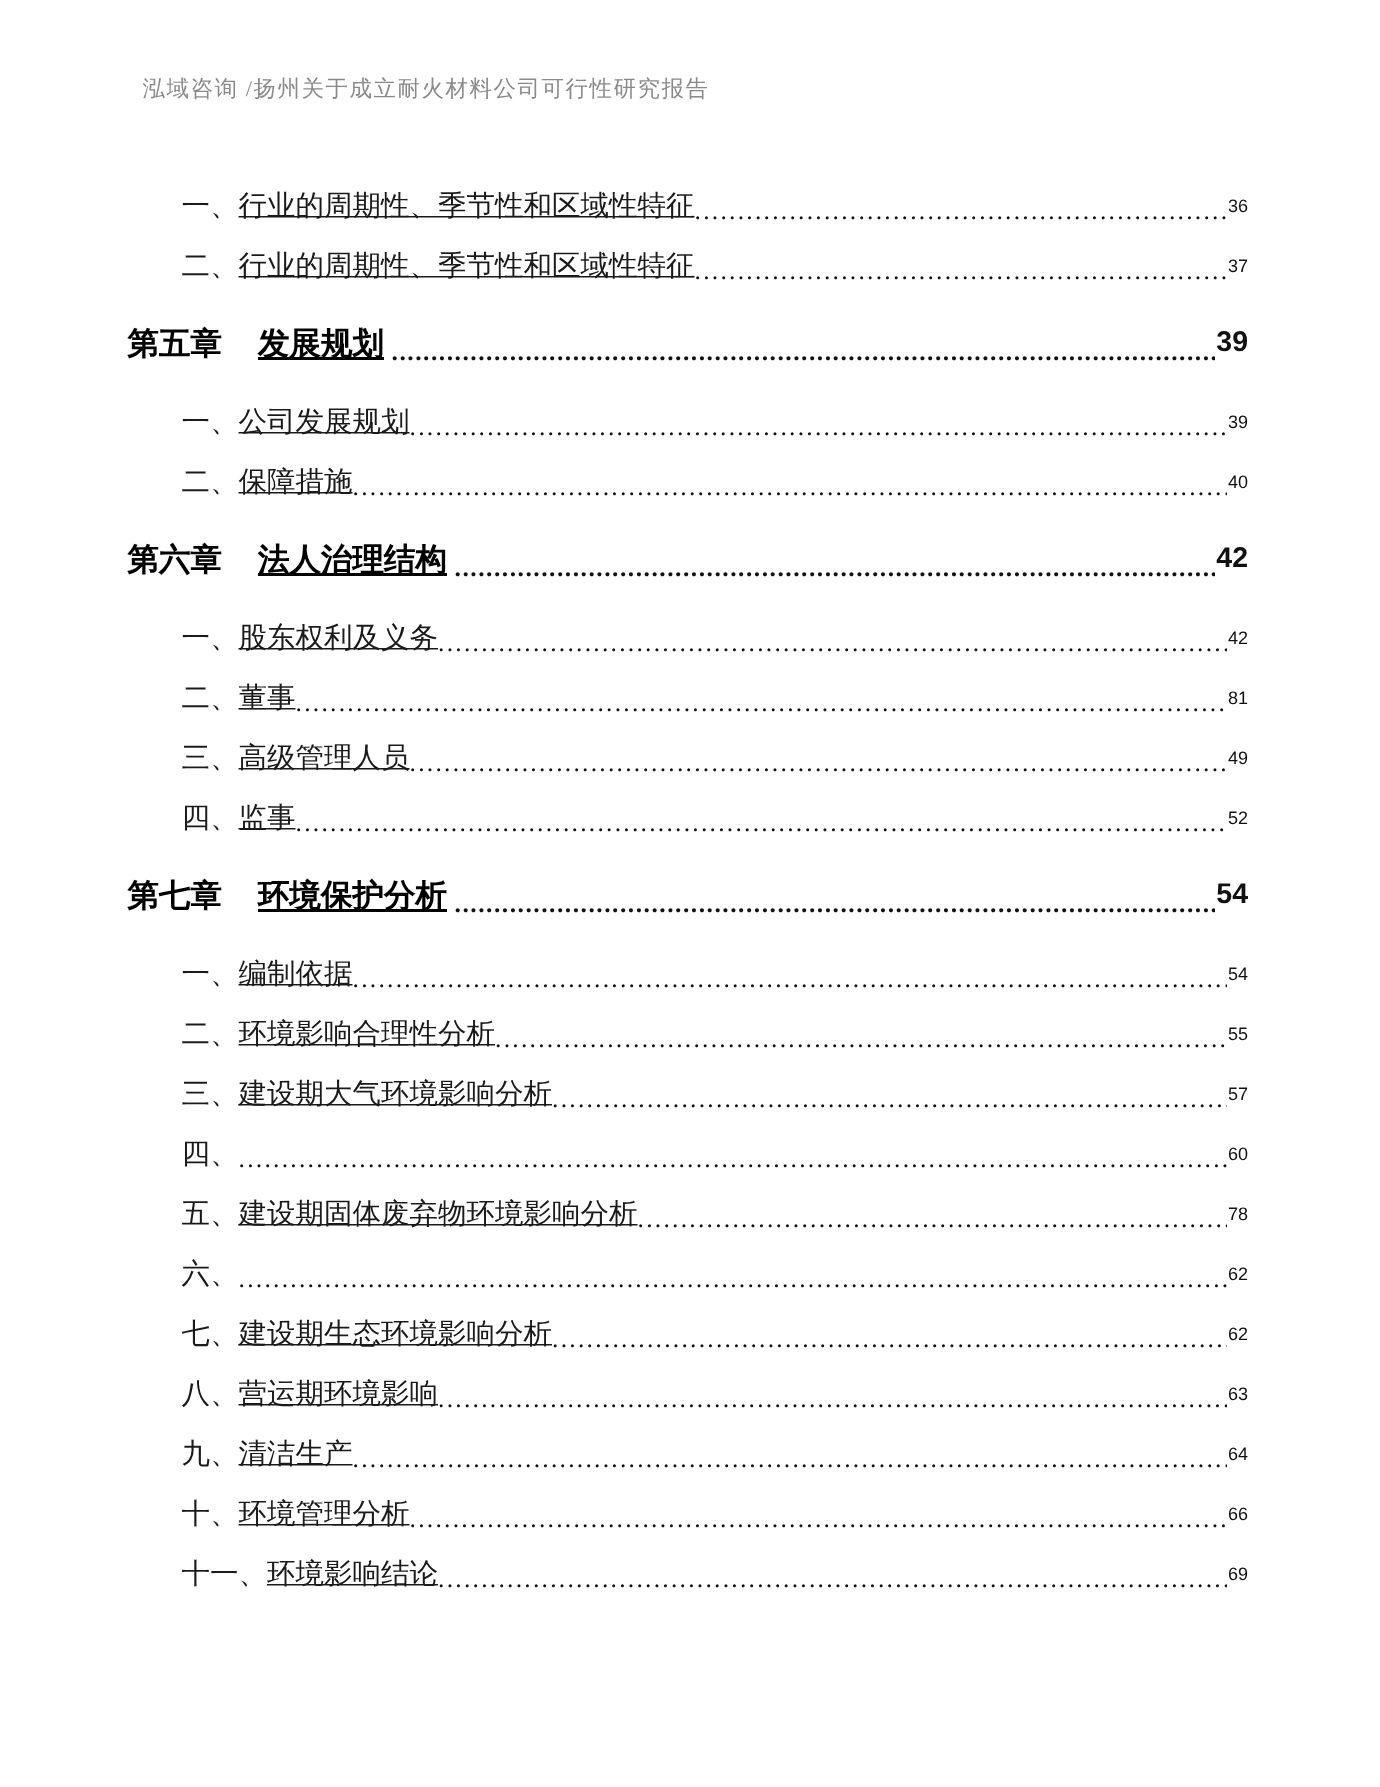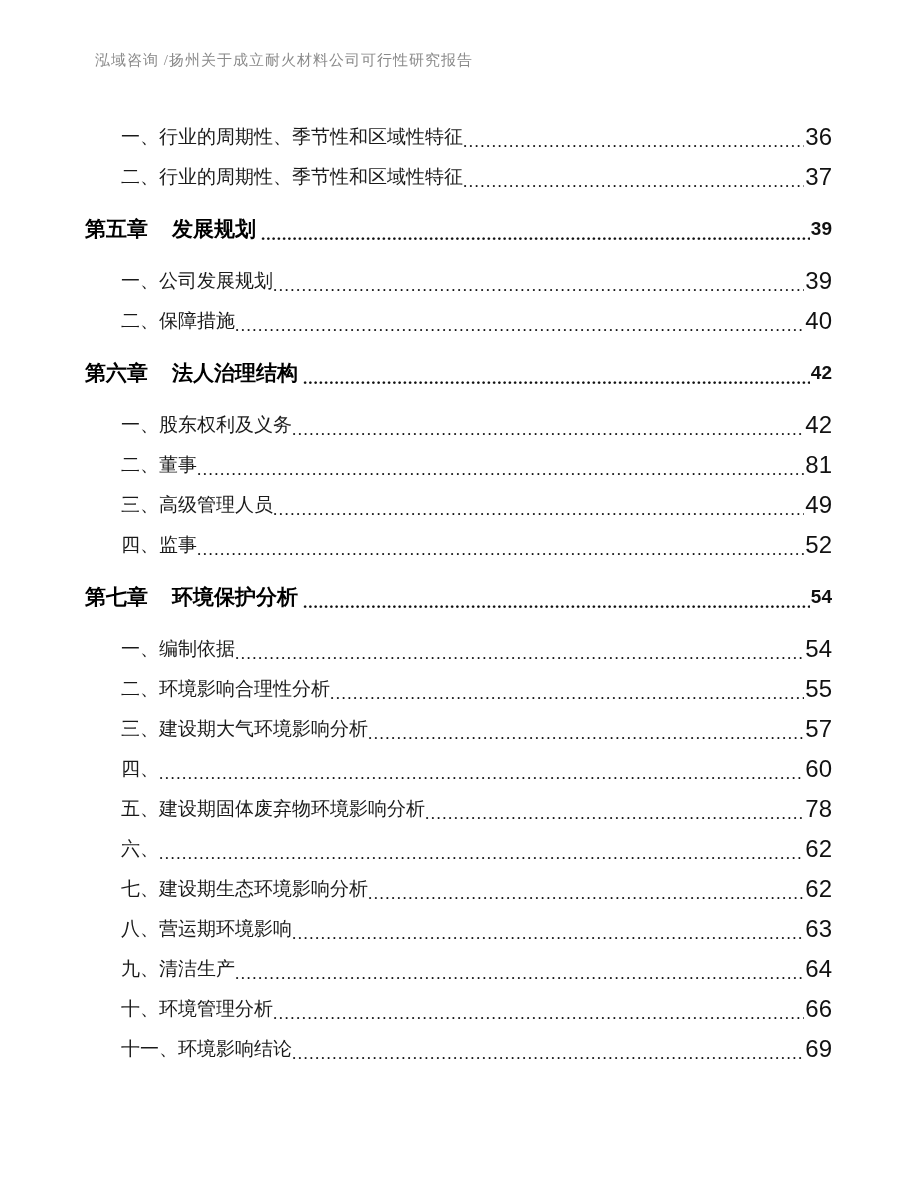--- a/index.html
+++ b/index.html
@@ -46,20 +46,21 @@
     margin: 12px 0;
     font-size: 21px;
     font-weight: bold;
     color: #000000;
   }
   .num {
     white-space: nowrap;
   }
   .title {
     white-space: nowrap;
+    text-decoration: underline;
   }
   .row.chapter .title { margin-left: 24px; }
   .leader {
     flex: 1;
     overflow: hidden;
     white-space: nowrap;
     height: 24px;
     line-height: 24px;
     transform: translateY(4px);
     margin-right: 1px;
@@ -69,21 +70,21 @@
     content: "..........................................................................................................................................................................................................";
     font-size: 17px;
     letter-spacing: 1.5px;
     color: #111111;
     font-family: "Liberation Serif", serif;
   }
   .row.chapter .leader::after { font-weight: bold; letter-spacing: 1px; }
   .pagenum {
     white-space: nowrap;
     font-family: "Liberation Sans", sans-serif;
-    font-size: 24px;
+    font-size: 12px;
     color: #111111;
   }
   .row.chapter .pagenum { font-weight: bold; font-size: 19px; }
 </style>
 </head>
 <body>
 
 <div class="page">
   <div class="doc-header">
     <span>泓域咨询 /扬州关于成立耐火材料公司可行性研究报告</span>

